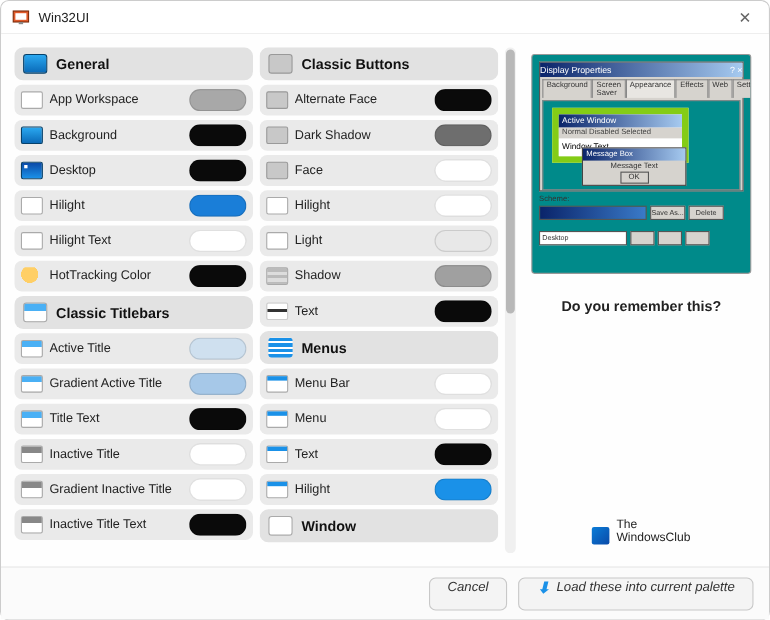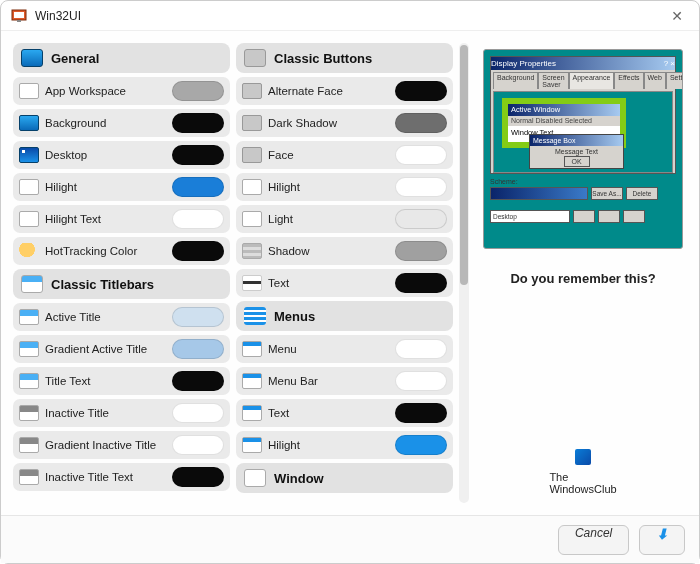--- a/index.html
+++ b/index.html
@@ -40,21 +40,21 @@
 .preview .scheme { position: absolute; left: 6px; top: 128px; right: 6px; font-size: 7px; color: #333; }
 .preview .scheme .sl { margin-bottom: 2px; }
 .preview .scheme .sr { display: flex; gap: 3px; align-items: center; }
 .preview .scheme .dd { width: 98px; height: 13px; background: linear-gradient(90deg,#0a246a,#3a7ac8); border: 1px solid #555; }
 .preview .scheme .btn { width: 32px; height: 13px; background: #d6d3ce; border: 1px solid #555; font-size: 6.5px; text-align: center; line-height: 11px; }
 .preview .itemrow { position: absolute; left: 6px; top: 160px; right: 6px; display: flex; gap: 3px; align-items: center; }
 .preview .itemrow .dd2 { width: 80px; height: 13px; background: #fff; border: 1px solid #555; font-size: 6.5px; padding: 0 2px; line-height: 11px; color: #333; }
 .preview .itemrow .sb { width: 22px; height: 13px; background: #d6d3ce; border: 1px solid #555; }
 .remember { font-weight: 700; font-size: 13px; color: #222; text-align: center; margin-top: 8px; }
 .desc { font-size: 11px; color: #333; text-align: center; line-height: 1.45; padding: 0 4px; }
-.brand { margin-top: auto; margin-bottom: 8px; display: flex; align-items: center; gap: 6px; font-size: 11px; color: #222; flex-direction: column; }
+.brand { margin-top: auto; margin-bottom: 8px; display: flex; align-items: flex-end; gap: 6px; font-size: 11px; color: #222; }
 .brand .bicon { width: 16px; height: 16px; background: linear-gradient(135deg,#0a7dd8,#0a4aa8); border-radius: 2px; }
 .brand .btxt { line-height: 1.1; }
 .footer { height: 48px; border-top: 1px solid #e6e6e6; display: flex; align-items: center; justify-content: flex-end; gap: 10px; padding: 0 14px; background: #fbfbfb; }
 .footer button { height: 30px; padding: 0 16px; border: 1px solid #c8c8c8; border-radius: 6px; background: #f4f4f4; font-size: 12px; color: #333; cursor: pointer; display: flex; align-items: flex-start; gap: 6px; font-style: italic; }
 .arrow-down { color: #1a91e8; font-size: 14px; font-weight: 700; }
 
 
 .ic-monitor { background: linear-gradient(#2aa8f0,#0a6ab8); border: 1px solid #05406a; border-radius: 2px; }
 .ic-white { background: #fff; border: 1px solid #aaa; }
 .ic-gray { background: #c8c8c8; border: 1px solid #999; }
@@ -198,26 +198,26 @@
             <span class="ricon ic-line"></span>
             <span class="rlabel">Text</span>
             <span class="swatch" style="background:#0a0a0a"></span>
           </div>
           <div class="section-header">
             <span class="sicon ic-bars"></span>
             <span class="slabel">Menus</span>
           </div>
           <div class="row">
             <span class="ricon ic-menu"></span>
+            <span class="rlabel">Menu Bar</span>
+            <span class="swatch" style="background:#ffffff"></span>
+          </div>
+          <div class="row">
+            <span class="ricon ic-menu"></span>
             <span class="rlabel">Menu</span>
-            <span class="swatch" style="background:#ffffff"></span>
-          </div>
-          <div class="row">
-            <span class="ricon ic-menu"></span>
-            <span class="rlabel">Menu Bar</span>
             <span class="swatch" style="background:#ffffff"></span>
           </div>
           <div class="row">
             <span class="ricon ic-menu"></span>
             <span class="rlabel">Text</span>
             <span class="swatch" style="background:#0a0a0a"></span>
           </div>
           <div class="row">
             <span class="ricon ic-menu"></span>
             <span class="rlabel">Hilight</span>
@@ -288,15 +288,16 @@
       </div>
     </div>
   </div>
 
   <div class="footer">
     <button>
         <span>Cancel</span>
       </button>
     <button>
       <span class="arrow-down">⬇</span>
+      <span>Load these into current palette</span>
     </button>
   </div>
 </div>
 
 </body></html>

